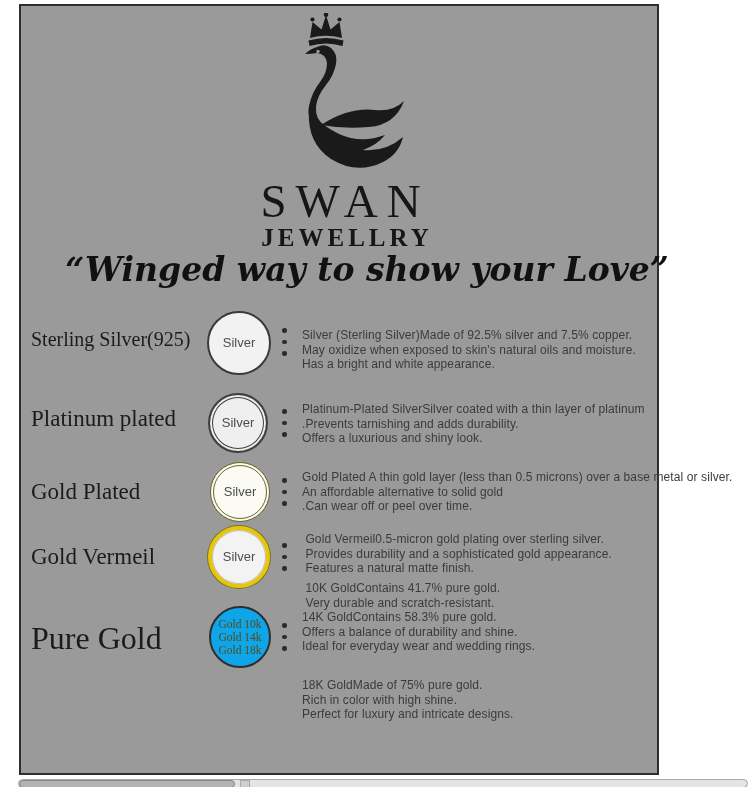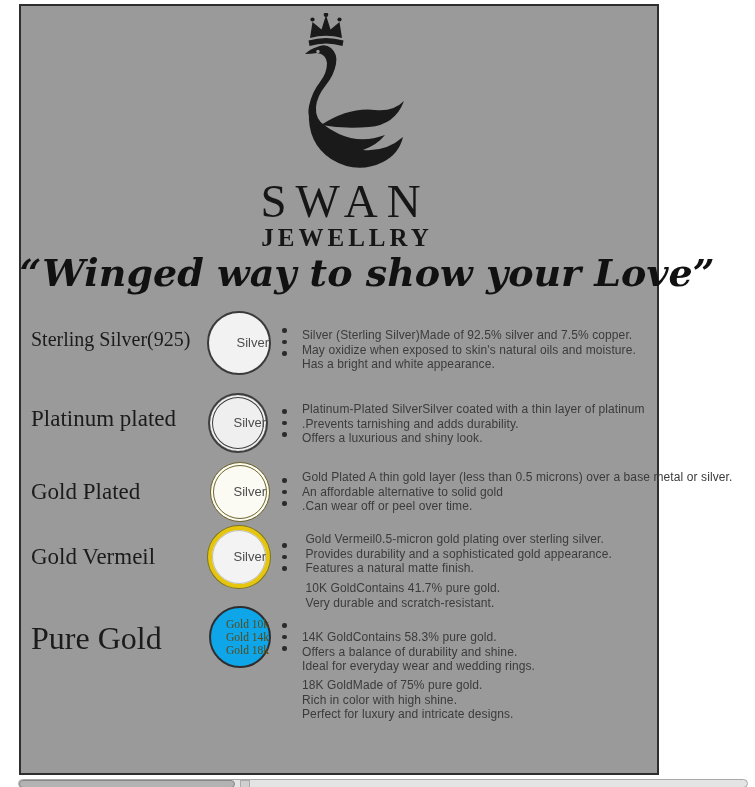--- a/index.html
+++ b/index.html
@@ -11,27 +11,27 @@
   
   .logo { position:absolute; left:282px; top:7px; width:105px; height:162px; }
   .brand-title { position:absolute; left:324px; top:168px; transform:translateX(-50%);
                  font-family:"Liberation Serif", serif; font-size:47px; letter-spacing:9px;
                  color:#161616; white-space:nowrap; }
   .brand-subtitle { position:absolute; left:326px; top:218px; transform:translateX(-50%);
                     font-family:"Liberation Serif", serif; font-weight:bold; font-size:25px;
                     letter-spacing:4px; color:#161616; white-space:nowrap; }
   .tagline { position:absolute; left:346px; top:244px; transform:translateX(-50%);
              font-family:"DejaVu Serif", serif; font-style:italic; font-weight:600;
-             font-size:38px; color:#111; white-space:nowrap; }
+             font-size:33px; color:#111; white-space:nowrap; }
 
   
   .row-label { position:absolute; left:10px; width:180px; text-align:left;
                font-family:"Liberation Serif", serif; color:#1b1b1b; white-space:nowrap; }
   .badge { position:absolute; border-radius:50%; display:flex; flex-direction:column;
-           align-items:flex-end; justify-content:center; }
+           align-items:center; justify-content:center; }
   .badge-text { font-size:13px; color:#4d4d4d; line-height:14px; }
   .b-silver { background:#f2f2f2; border:2px solid #3a3a3a; }
   .b-silver-double { background:#efefef; border:2px solid #3f3f3f;
                      box-shadow: inset 0 0 0 2px #efefef, inset 0 0 0 3px #3f3f3f; }
   .b-gold-ring { background:#fbfbf3; border:4px double #6e652a; }
   .b-gold-thick { background:#f3f3f3; border:4px solid #e6c50f;
                   box-shadow: 0 0 0 1px #7a751f, inset 0 0 0 1px #bdbdbd; }
   .b-gold-solid { background:#0ea5e9; border:2px solid #2e2e2e; }
   .b-gold-solid .badge-text { font-family:"Liberation Serif", serif; font-size:11.5px;
                               color:#584a17; line-height:13px; }
@@ -150,21 +150,21 @@
     </div>
     <div class="dots" style="left:261px; top:617px;">
       <span class="dot"></span>
       <span class="dot"></span>
       <span class="dot"></span>
     </div>
     <div class="desc" style="top:575px;">
       <div class="desc-line"> 10K GoldContains 41.7% pure gold.</div>
       <div class="desc-line"> Very durable and scratch-resistant.</div>
     </div>
-    <div class="desc" style="top:624px;">
+    <div class="desc" style="top:604px;">
       <div class="desc-line">14K GoldContains 58.3% pure gold.</div>
       <div class="desc-line">Offers a balance of durability and shine.</div>
       <div class="desc-line">Ideal for everyday wear and wedding rings.</div>
     </div>
     <div class="desc" style="top:672px;">
       <div class="desc-line">18K GoldMade of 75% pure gold.</div>
       <div class="desc-line">Rich in color with high shine.</div>
       <div class="desc-line">Perfect for luxury and intricate designs.</div>
     </div>
   </div>

